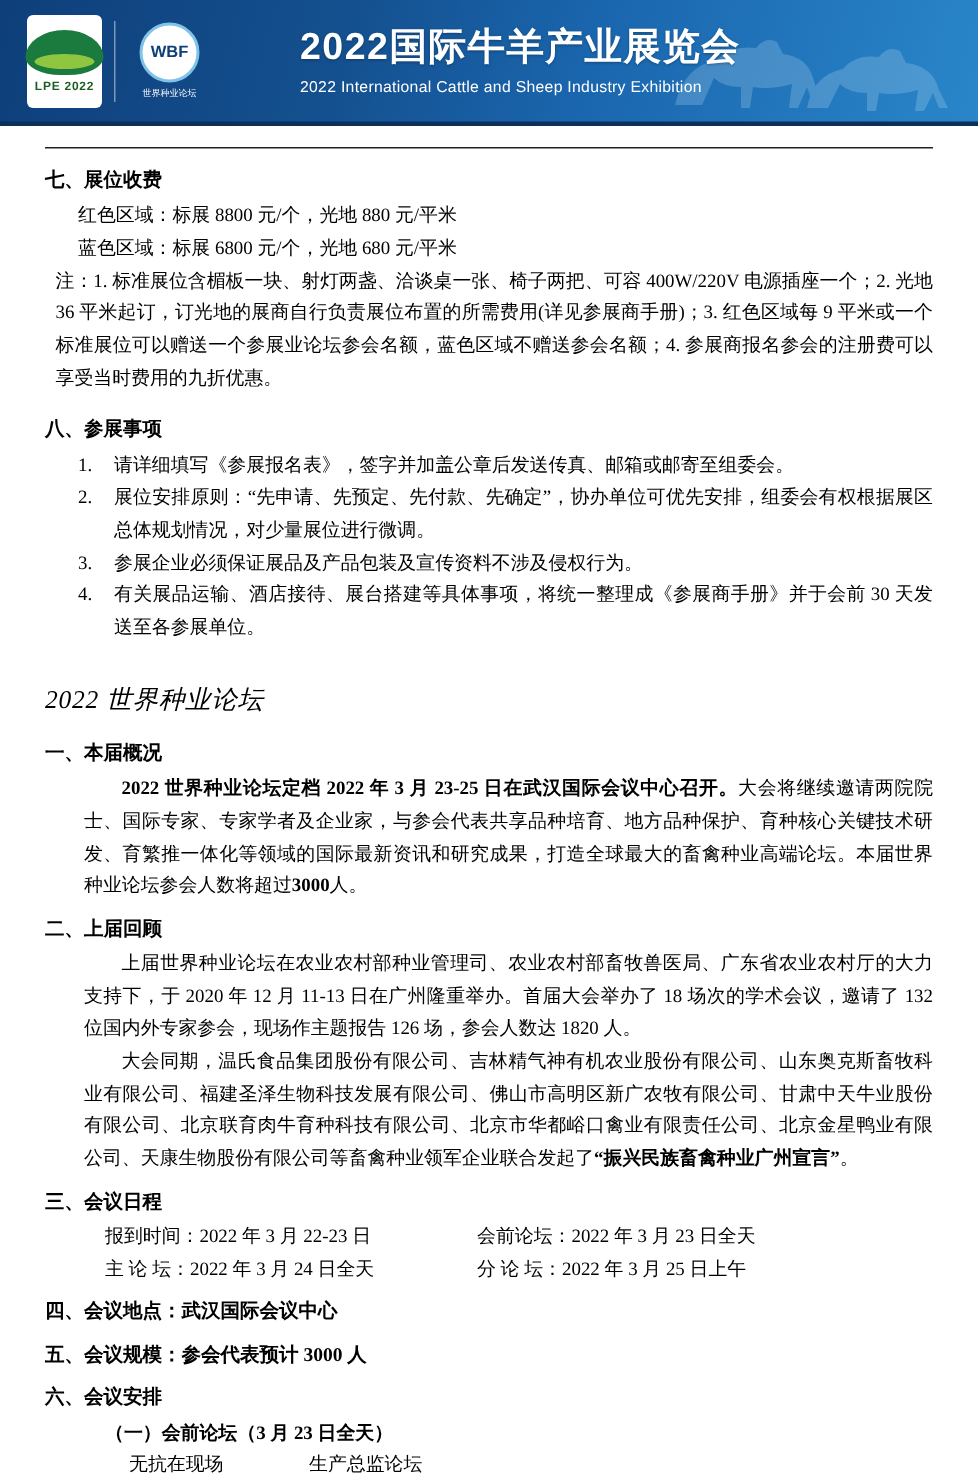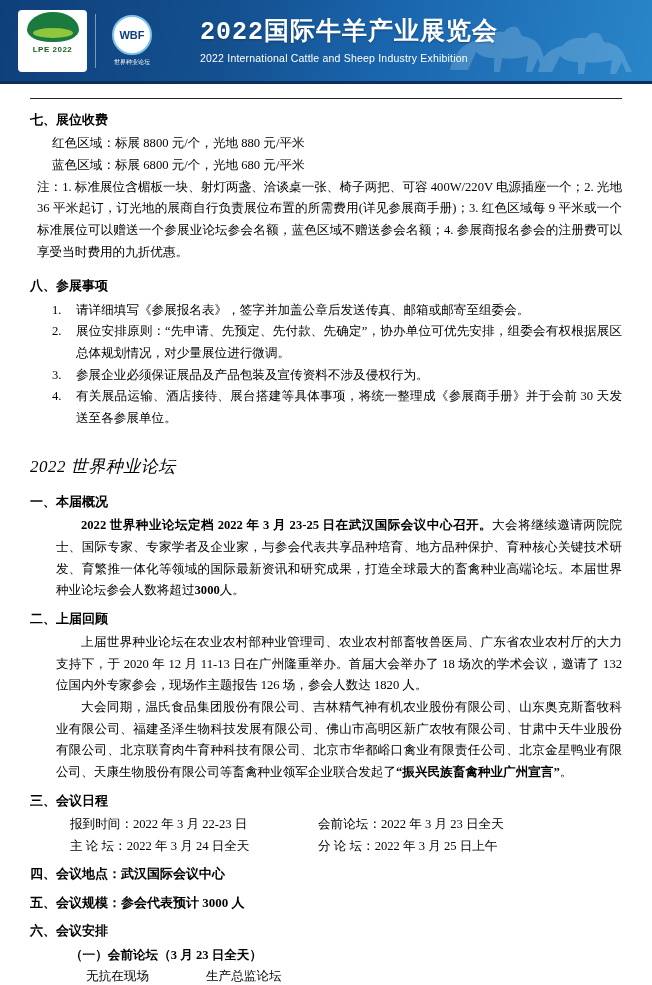--- a/index.html
+++ b/index.html
@@ -32,27 +32,27 @@
     opacity: .45;
   }
   .logo-box {
     position: absolute;
     left: 18px; top: 10px;
     display: flex;
     align-items: center;
     gap: 8px;
   }
   .logo-card {
-    width: 69px; height: 62px;
+    width: 50px; height: 62px;
     background: #ffffff;
     border-radius: 4px;
     display: flex;
     flex-direction: column;
     align-items: center;
-    justify-content: flex-start;
+    justify-content: center;
     padding: 2px;
   }
   .logo-card .mark {
     width: 52px; height: 30px;
     background: #1b7a3e;
     border-radius: 50% 50% 45% 45% / 60% 60% 40% 40%;
     position: relative;
     overflow: hidden;
   }
   .logo-card .mark:after {
@@ -103,21 +103,21 @@
   }
   .banner-text {
     position: absolute;
     left: 200px; top: 14px;
     color: #fff;
   }
   .banner-title-cn {
     font-size: 25px;
     font-weight: bold;
     letter-spacing: 1px;
-    font-family: Liberation Mono, monospace;
+    font-family: Liberation Sans, sans-serif;
     text-shadow: 0 1px 2px rgba(0,0,0,.3);
   }
   .banner-title-en {
     font-size: 10.5px;
     margin-top: 5px;
     letter-spacing: .2px;
     font-family: "Liberation Sans", sans-serif;
   }
   .banner-rule {
     position: absolute;

